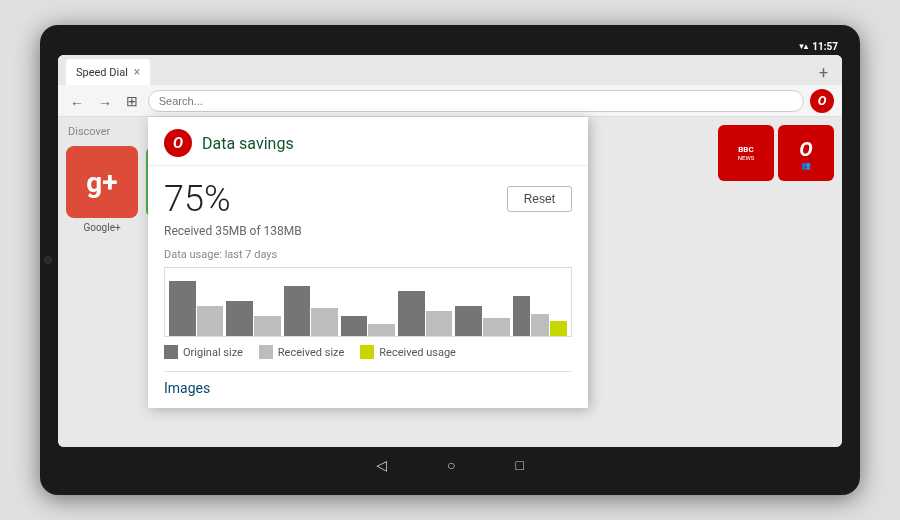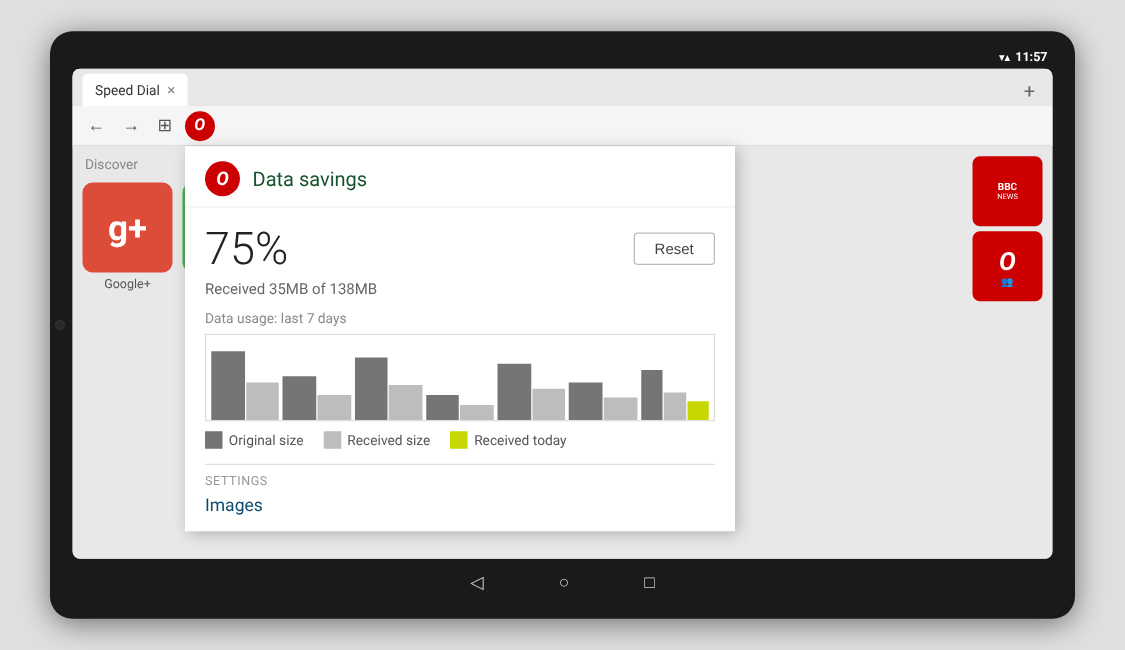--- a/index.html
+++ b/index.html
@@ -191,21 +191,20 @@
     }
 
     .sd-label {
       font-size: 10px;
       color: #555;
     }
 
     
     .right-tiles {
       display: flex;
-      flex-direction: column;
       gap: 4px;
       position: absolute;
       right: 8px;
       top: 8px;
     }
 
     .rt-tile {
       width: 56px;
       height: 56px;
       border-radius: 6px;
@@ -456,20 +455,21 @@
           <span>Speed Dial</span>
           <span class="tab-close">×</span>
         </div>
         <span class="tab-plus">+</span>
       </div>
 
       <div class="browser-nav-bar">
         <span class="nav-btn">←</span>
         <span class="nav-btn">→</span>
         <span class="nav-btn">⊞</span>
+        <input class="address-bar" type="text" placeholder="Search..." style="">
         <div class="opera-logo-nav">
           <span>O</span>
         </div>
       </div>
     </div>
 
     <div class="browser-content">
 
       <div class="speed-dial-area">
         <div class="discover-label">Discover</div>
@@ -552,26 +552,25 @@
             <div class="legend-item">
               <div class="legend-swatch" style="background:#757575;"></div>
               <span>Original size</span>
             </div>
             <div class="legend-item">
               <div class="legend-swatch" style="background:#bdbdbd;"></div>
               <span>Received size</span>
             </div>
             <div class="legend-item">
               <div class="legend-swatch" style="background:#c6d800;"></div>
-              <span>Received today</span>
+              <span>Received usage</span>
             </div>
           </div>
 
           <hr class="divider">
-          <div class="settings-label">SETTINGS</div>
           <div class="images-label">Images</div>
         </div>
       </div>
 
     </div>
   </div>
 
   <div class="tablet-bottom-nav">
     <span class="nav-icon">◁</span>
     <span class="nav-icon">○</span>

